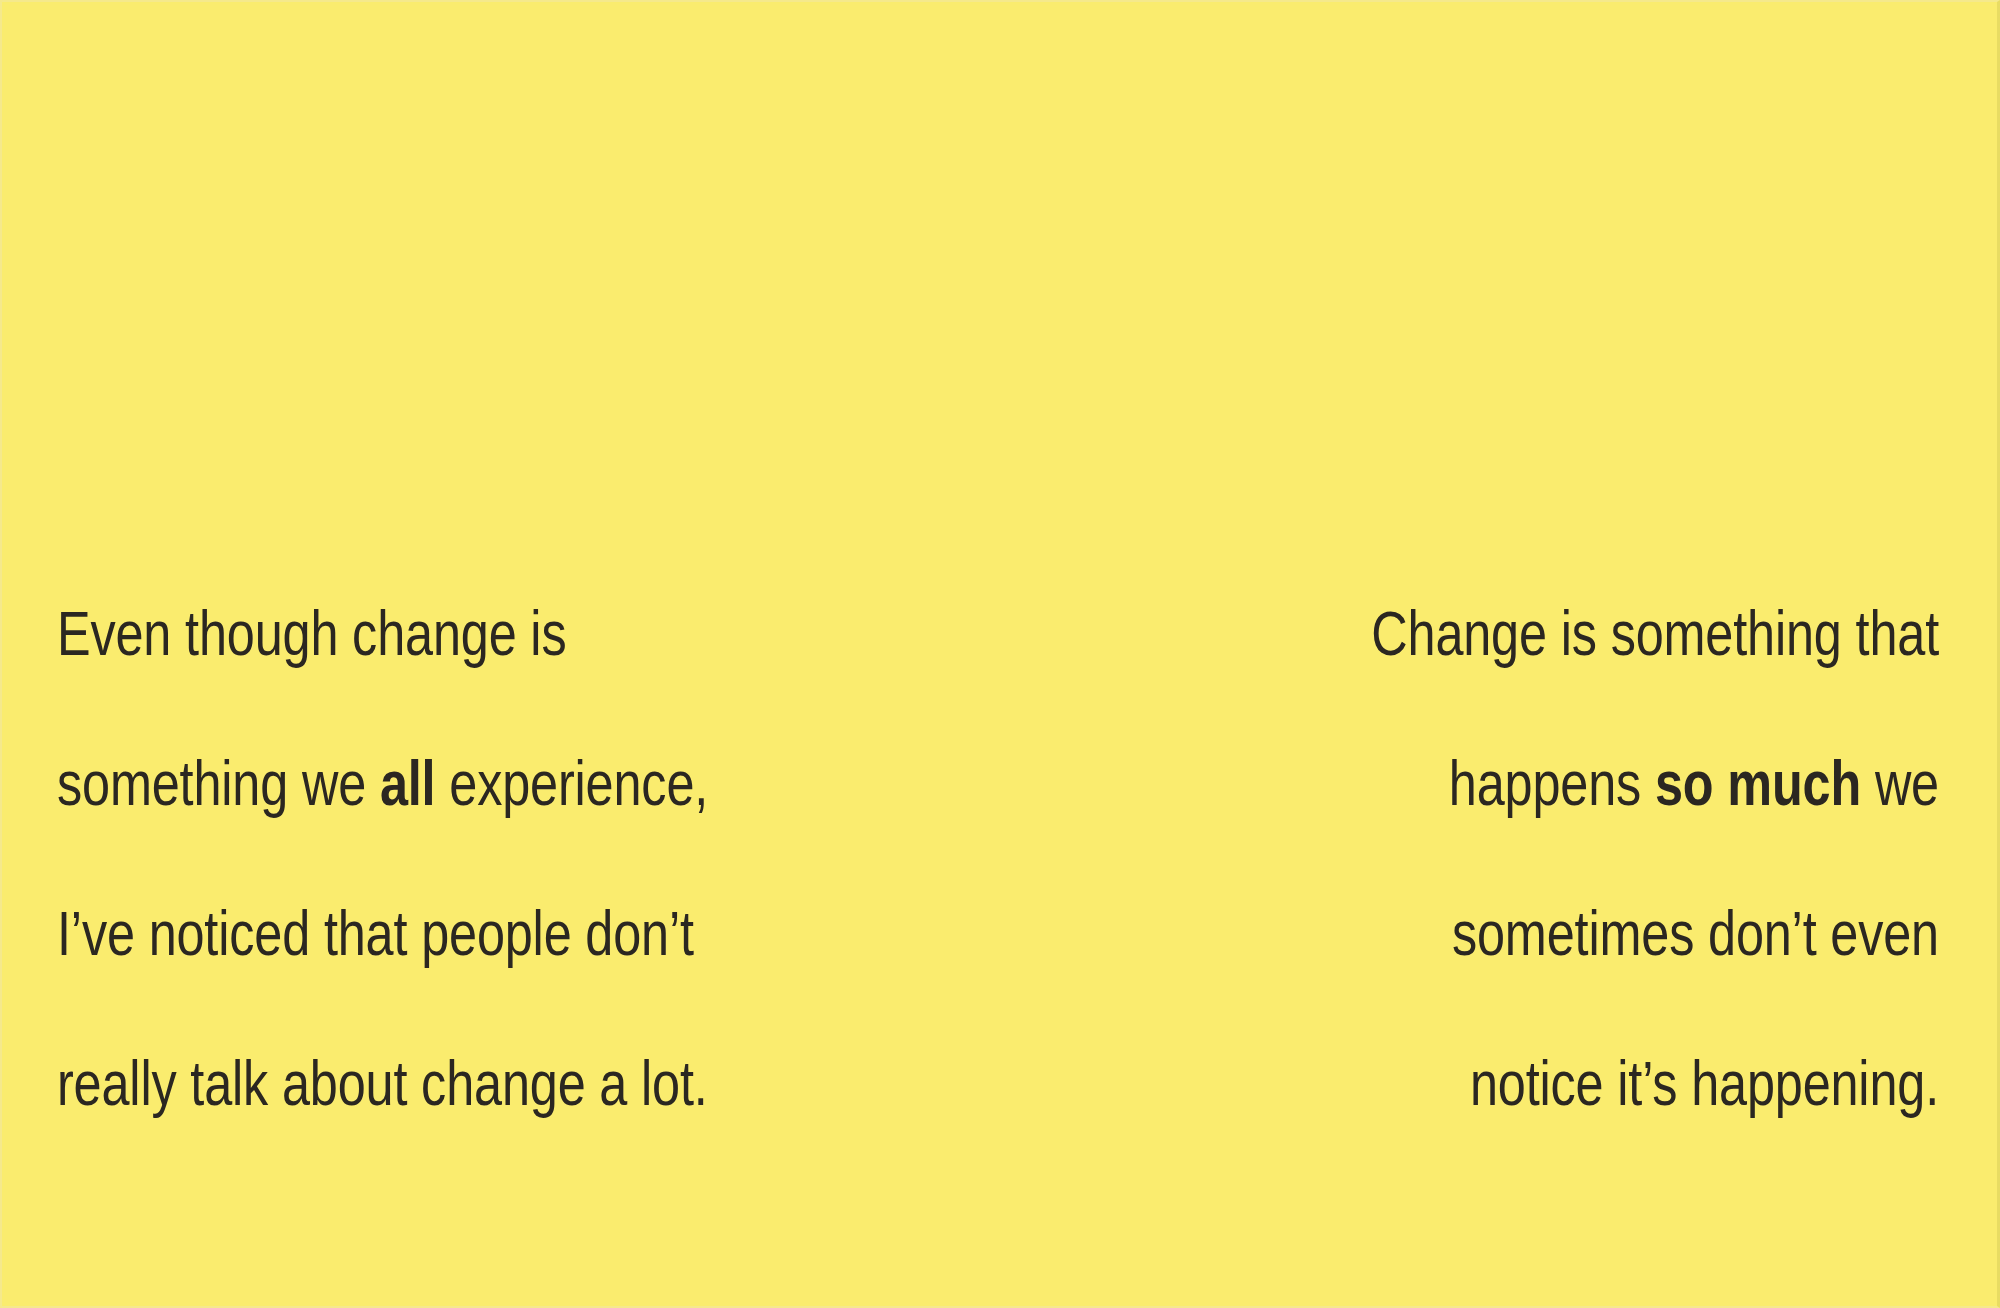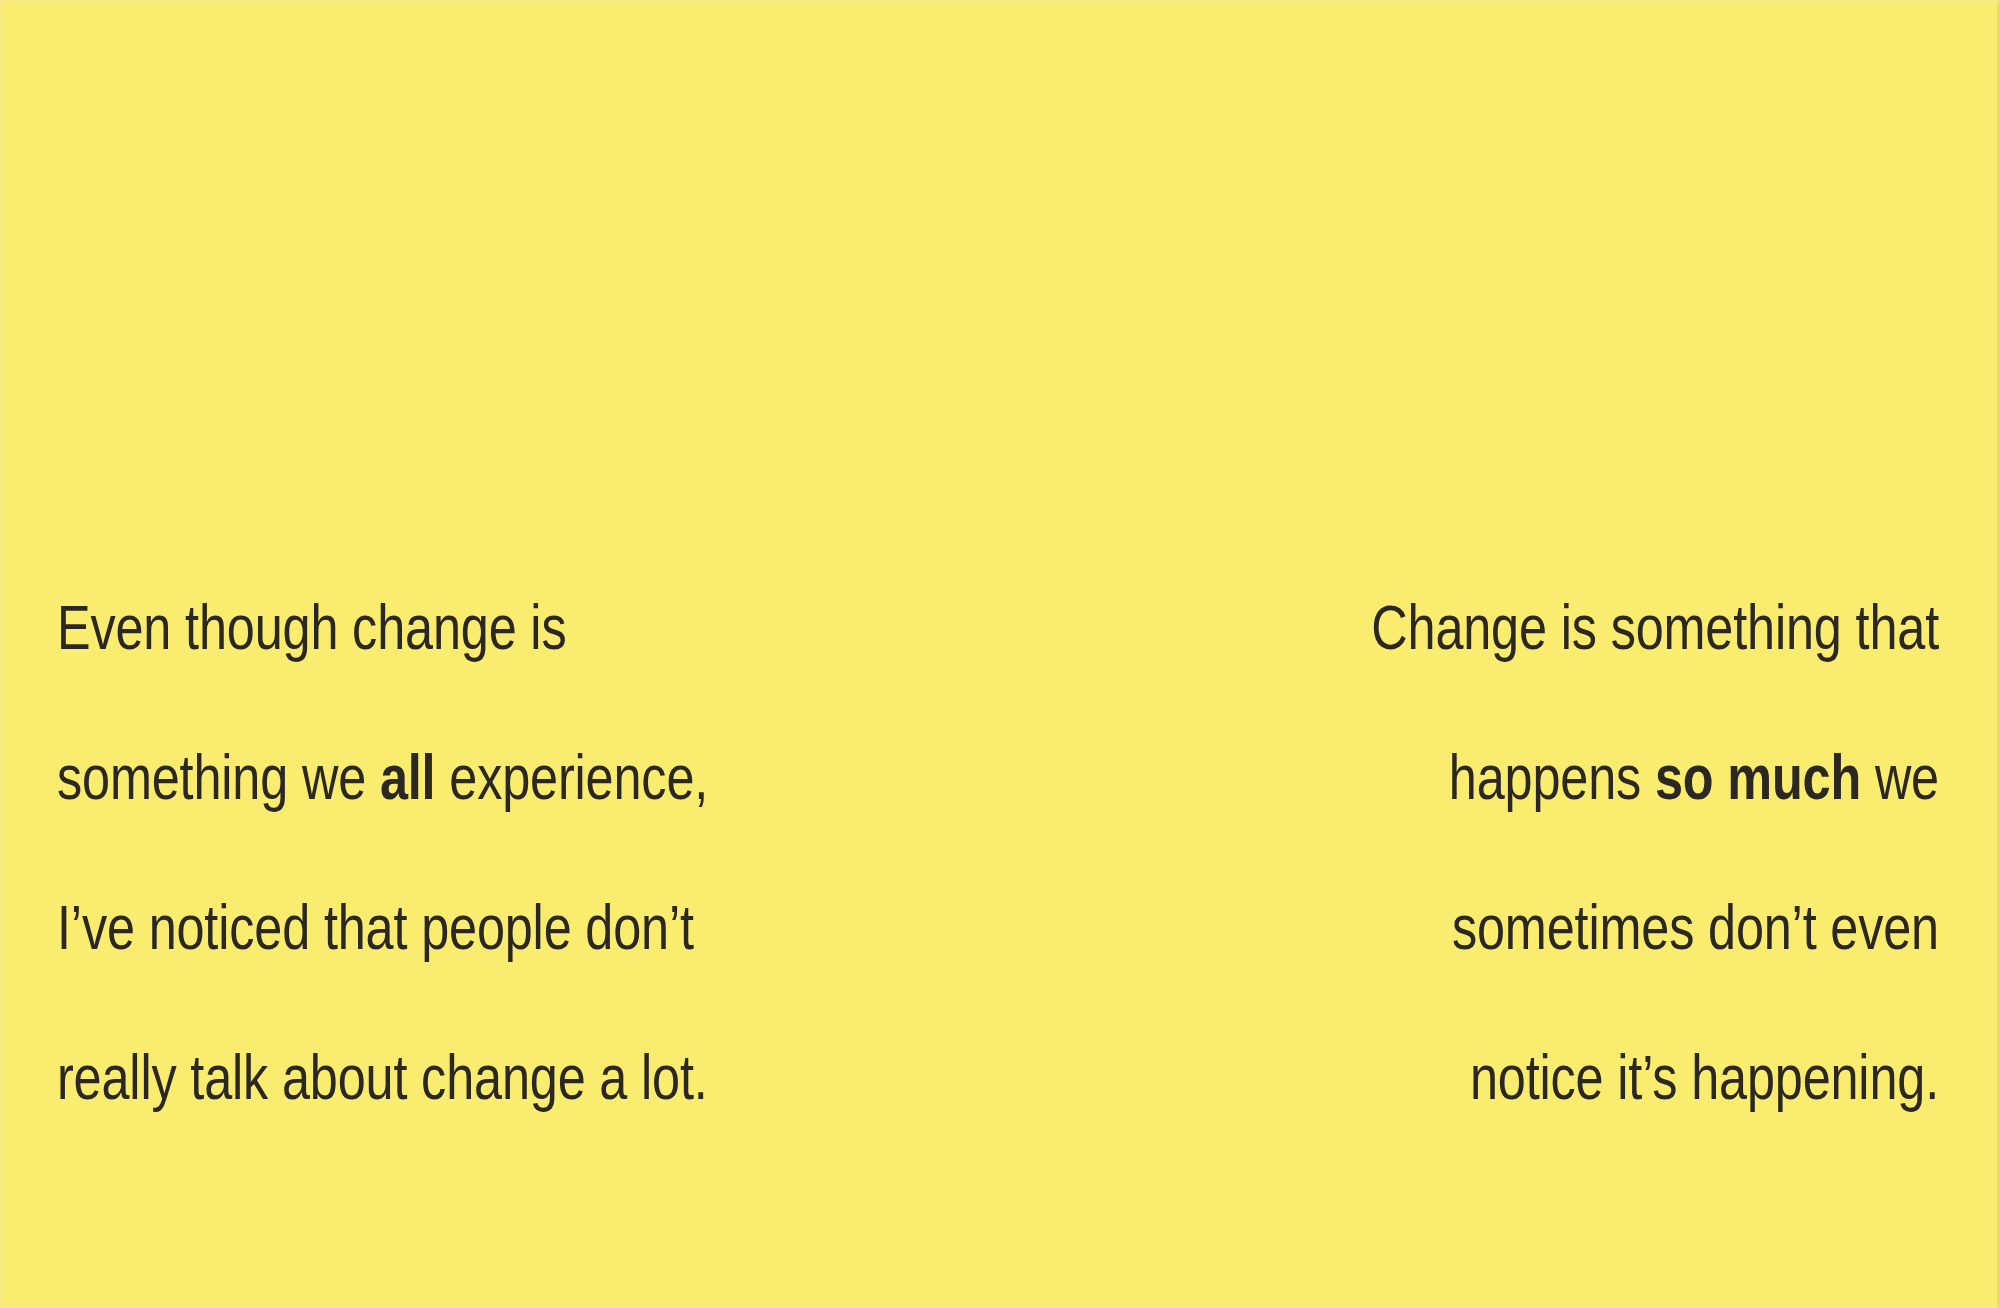--- a/index.html
+++ b/index.html
@@ -22,21 +22,21 @@
     border-left: 2px solid #F5E98C;
     border-top: 2px solid #F5E98C;
     border-right: 3px solid #E8DC63;
     border-bottom: 2px solid #F5E98C;
     overflow: hidden;
   }
 
   .quote-columns {
     position: absolute;
     left: 0;
-    top: 0;
+    top: 6px;
     width: 1995px;
     height: 1286px;
     display: flex;
     flex-direction: row;
     align-items: flex-start;
     justify-content: space-between;
   }
 
   .quote-block {
     position: absolute;

